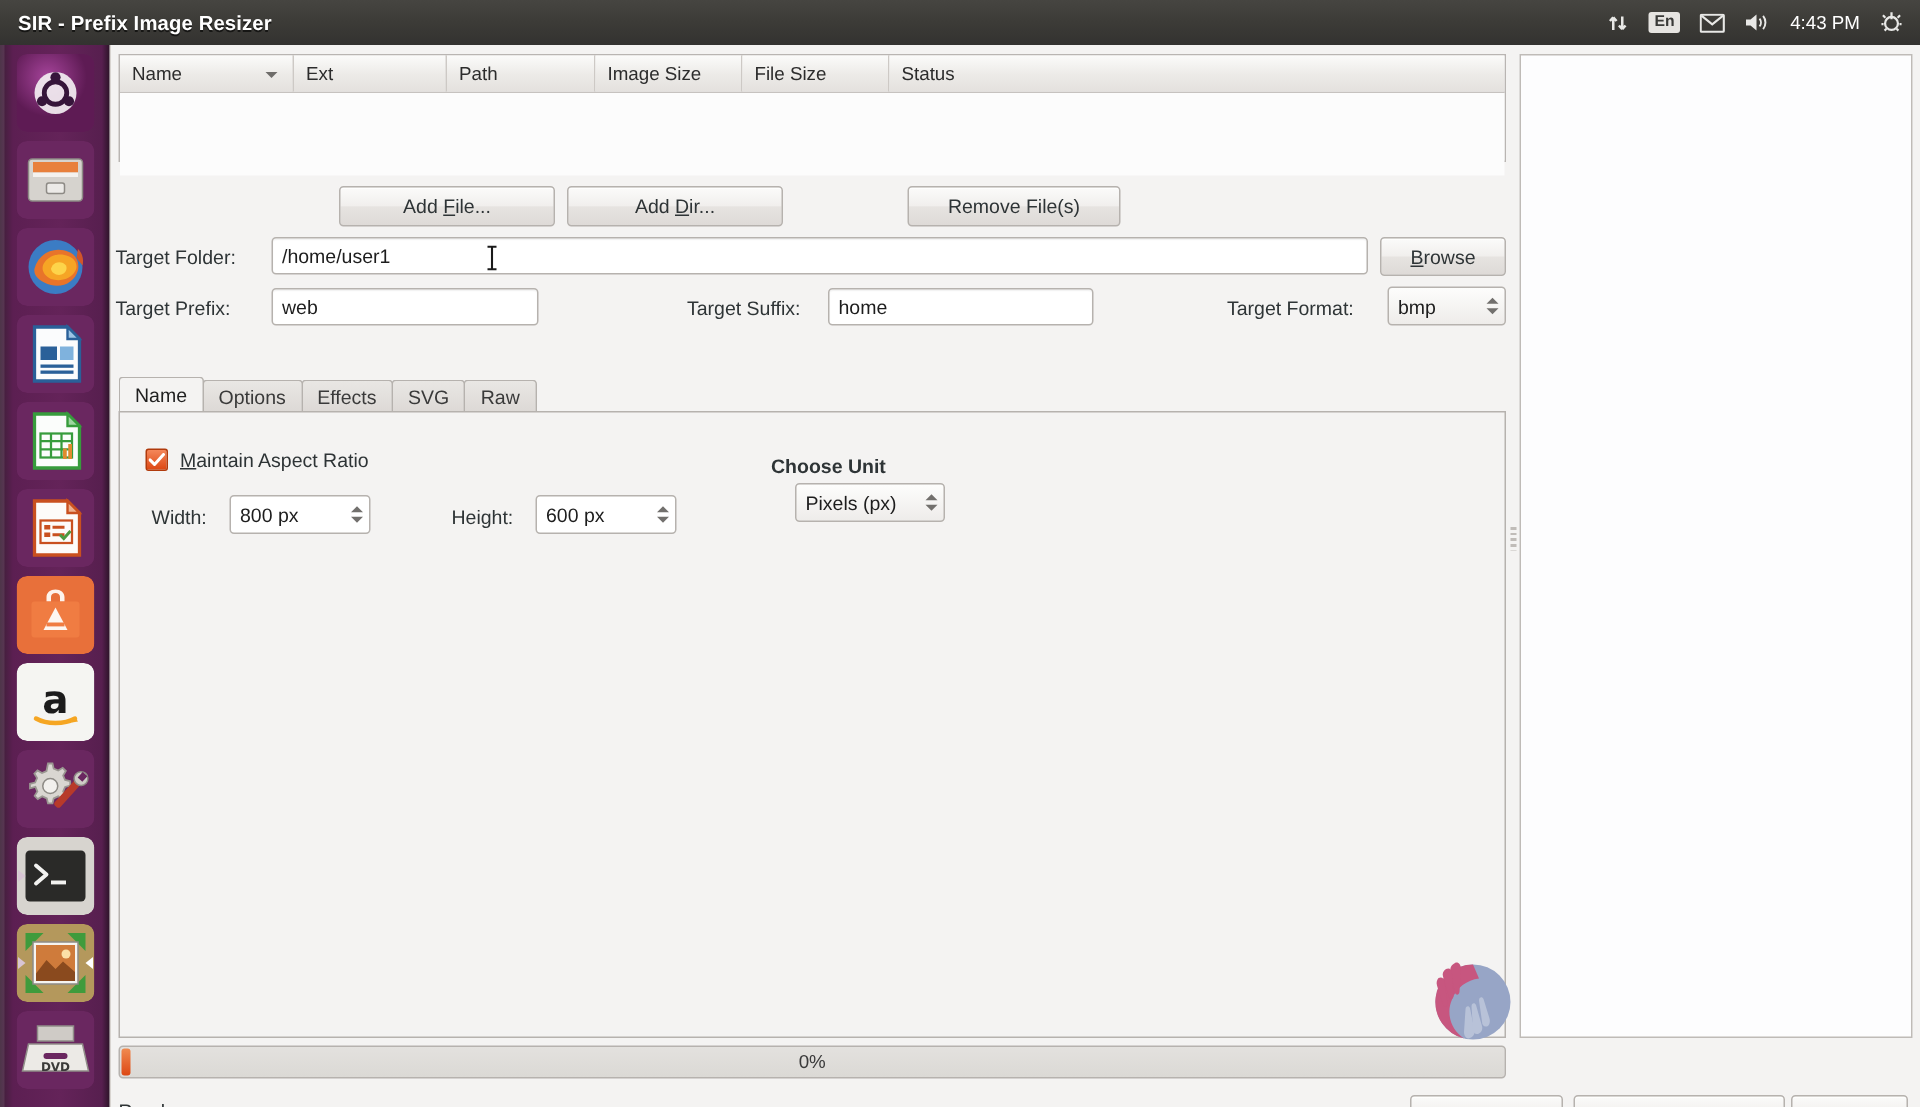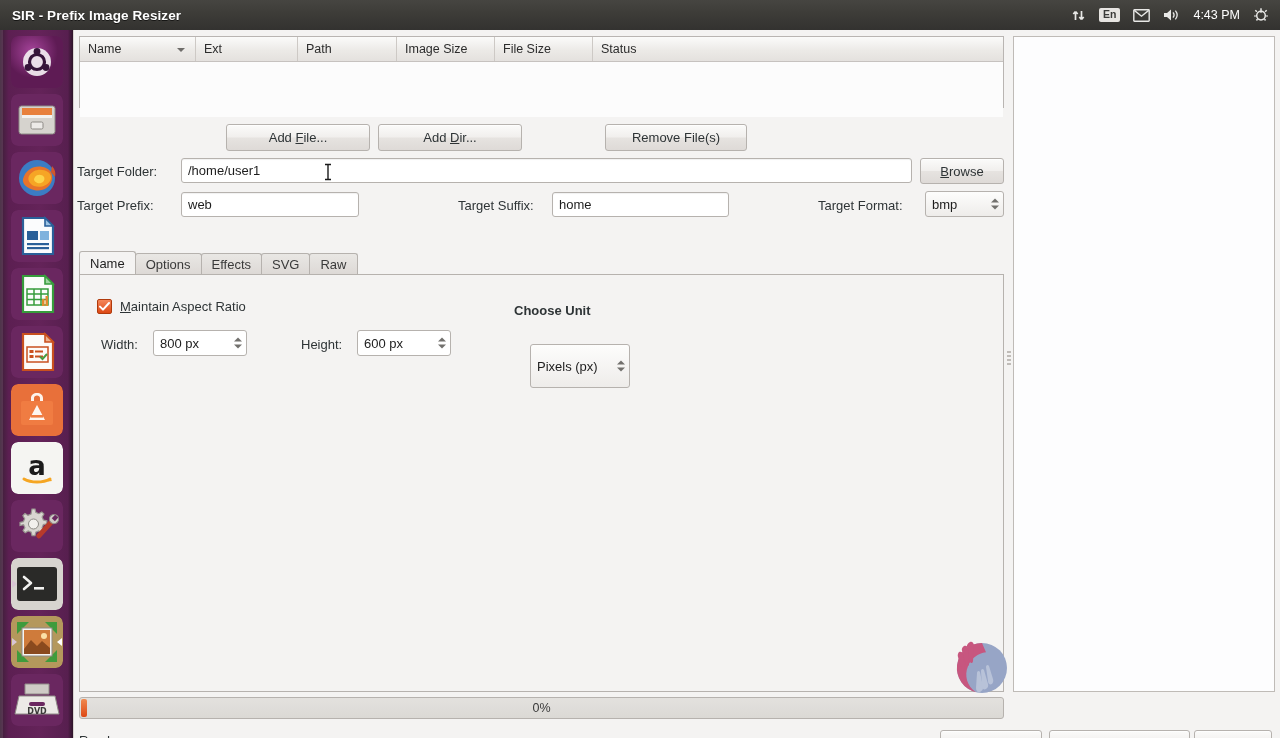--- a/index.html
+++ b/index.html
@@ -505,21 +505,21 @@
     <span class="frm-lbl" style="left:221px; top:62px;">Height:</span>
     <div class="spin white" style="left:277px; top:55px; width:94px;">
       <span>600 px</span>
       <span class="sp-arrows">
           <span class="sp-up"></span>
           <span class="sp-dn"></span>
         </span>
     </div>
 
     <span id="choose-unit-lbl">Choose Unit</span>
-    <div class="spin" style="left:450px; top:69px; width:100px; height:44px;">
+    <div class="spin" style="left:450px; top:47px; width:100px; height:26px;">
       <span>Pixels (px)</span>
       <span class="sp-arrows">
           <span class="sp-up"></span>
           <span class="sp-dn"></span>
         </span>
     </div>
 
   </div>
 
   <div id="splitter">

